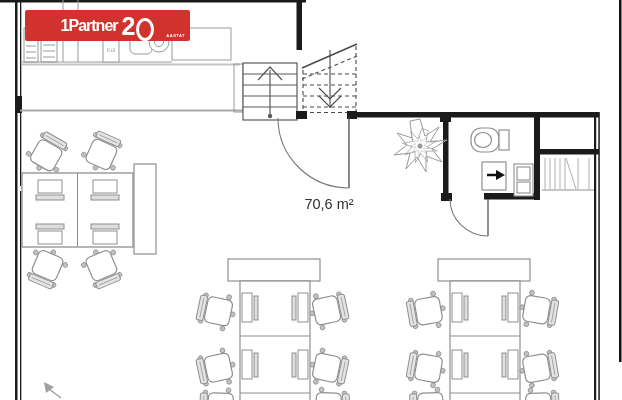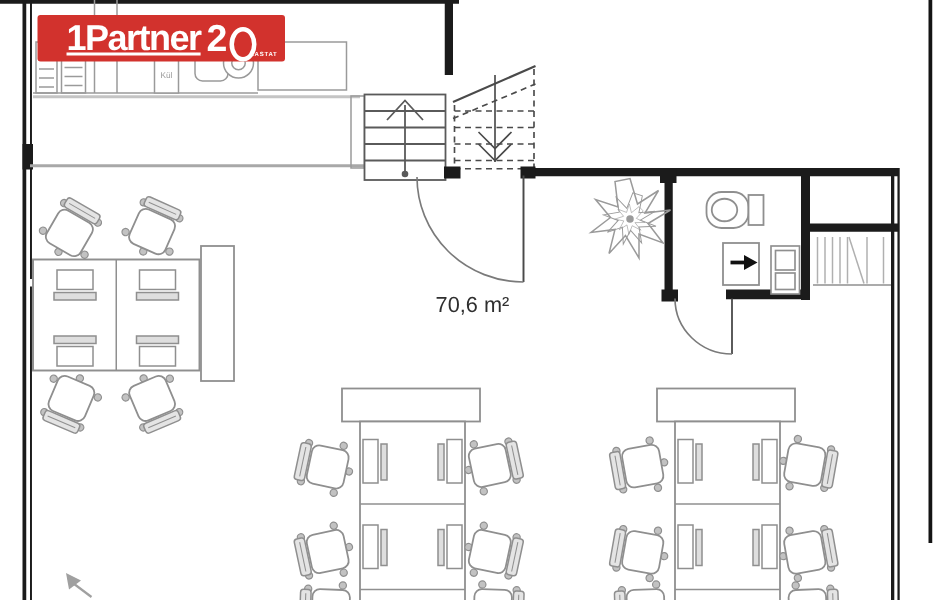--- a/index.html
+++ b/index.html
@@ -7,29 +7,29 @@
     position:relative;width:622px;height:400px;background:#fff;overflow:hidden;
     font-family:"Liberation Sans","DejaVu Sans",sans-serif;
   }
   .stage svg{position:absolute;left:0;top:0;}
   .logo-banner{
     position:absolute;left:25px;top:10px;width:165px;height:31px;
     background:#d2322d;border-radius:2px;
     display:flex;align-items:center;justify-content:center;
     color:#fff;z-index:5;
   }
-  .logo-brand{font-size:24px;font-weight:800;letter-spacing:-1px;line-height:1;text-decoration:underline;}
+  .logo-brand{font-size:16px;font-weight:800;letter-spacing:-1px;line-height:1;}
   .logo-two{font-size:25px;font-weight:800;margin-left:4px;line-height:1;position:relative;top:1px;}
   .logo-zero-ring{
     display:inline-block;width:12px;height:17px;border:3.5px solid #fff;border-radius:50%;
     margin-left:1px;position:relative;top:4px;
   }
   .logo-aastat{position:absolute;right:5px;bottom:3px;font-size:4px;letter-spacing:.5px;font-weight:700;}
   .area-label{
-    position:absolute;left:270px;top:196px;width:90px;text-align:center;
+    position:absolute;left:284px;top:196px;width:90px;text-align:center;
     font-size:14.5px;color:#2f2f2f;z-index:3;
   }
 </style>
 </head>
 <body>
 
 <div class="stage">
 
   <svg width="622" height="400" viewBox="0 0 622 400">
     <defs>

